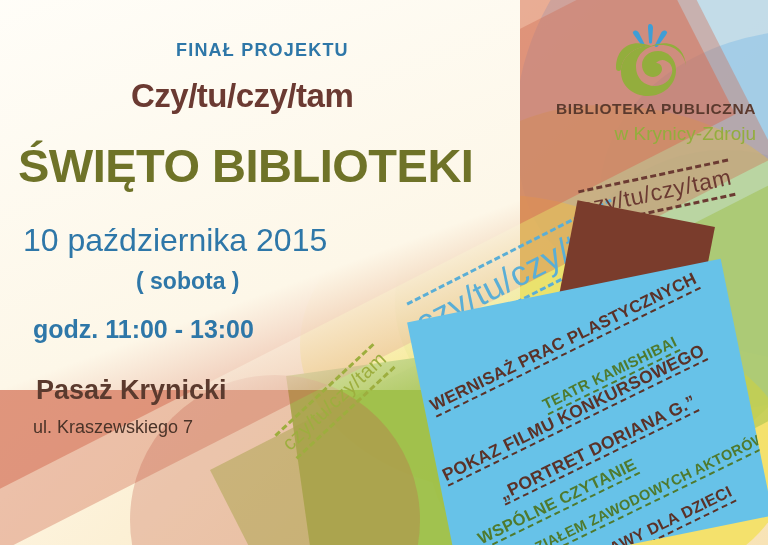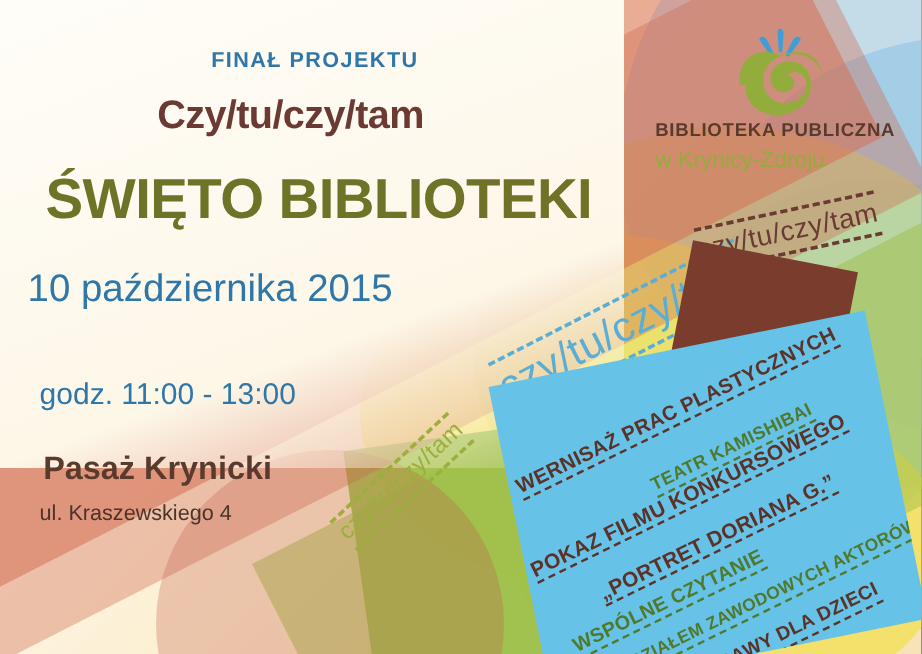--- a/index.html
+++ b/index.html
@@ -101,21 +101,21 @@
     transform-origin:left top;
   }
   .bg-cream-wash{
     position:absolute;
     left:-40px;top:-40px;width:560px;height:430px;
     background:linear-gradient(160deg,#fffefa 0%, #fdf7e8 70%, rgba(253,243,216,0) 100%);
   }
 
   
   .logo{
-    position:absolute;left:546px;top:20px;width:210px;text-align:left;
+    position:absolute;left:546px;top:20px;width:210px;text-align:right;
   }
   .logo-mark{position:relative;height:78px;}
   .logo-mark svg{position:absolute;left:50%;top:0;transform:translateX(-50%);}
   .logo-name{
     font-size:15.5px;font-weight:bold;letter-spacing:.6px;
     color:#5b3a2e;margin-top:2px;
   }
   .logo-sub{
     font-size:19px;color:#93ad3d;margin-top:5px;
   }
@@ -125,37 +125,37 @@
     position:absolute;left:176px;top:40px;
     font-size:18px;font-weight:bold;letter-spacing:1.2px;
     color:#2e77a8;
   }
   .txt-czytuczytam{
     position:absolute;left:131px;top:77px;
     font-size:33px;font-weight:bold;letter-spacing:-0.5px;
     color:#6b3a32;
   }
   .txt-swieto{
-    position:absolute;left:38px;top:138px;
+    position:absolute;left:18px;top:138px;
     font-size:47px;font-weight:bold;letter-spacing:-0.5px;
     color:#6f7328;
   }
   .txt-date{
     position:absolute;left:23px;top:222px;
     font-size:32px;font-weight:normal;
     color:#2e77a8;
   }
   .txt-sobota{
     position:absolute;left:136px;top:268px;
     font-size:23px;font-weight:bold;
     color:#2e77a8;
   }
   .txt-godz{
     position:absolute;left:33px;top:315px;
-    font-size:25px;font-weight:normal;
+    font-size:25px;font-weight:bold;
     color:#2e77a8;
   }
   .txt-place{
     position:absolute;left:36px;top:375px;
     font-size:27px;font-weight:bold;
     color:#5b3a2e;
   }
   .txt-street{
     position:absolute;left:33px;top:417px;
     font-size:18px;
@@ -328,17 +328,18 @@
       </svg>
     </div>
     <div class="logo-name">BIBLIOTEKA PUBLICZNA</div>
     <div class="logo-sub">w Krynicy-Zdroju</div>
   </div>
 
   <div class="txt-final">FINAŁ PROJEKTU</div>
   <div class="txt-czytuczytam">Czy/tu/czy/tam</div>
   <div class="txt-swieto">ŚWIĘTO BIBLIOTEKI</div>
   <div class="txt-date">10 października 2015</div>
+  <div class="txt-sobota">( sobota )</div>
   <div class="txt-godz">godz. 11:00 - 13:00</div>
   <div class="txt-place">Pasaż Krynicki</div>
-  <div class="txt-street">ul. Kraszewskiego 4</div>
+  <div class="txt-street">ul. Kraszewskiego 7</div>
 
 </div>
 
 </body></html>

